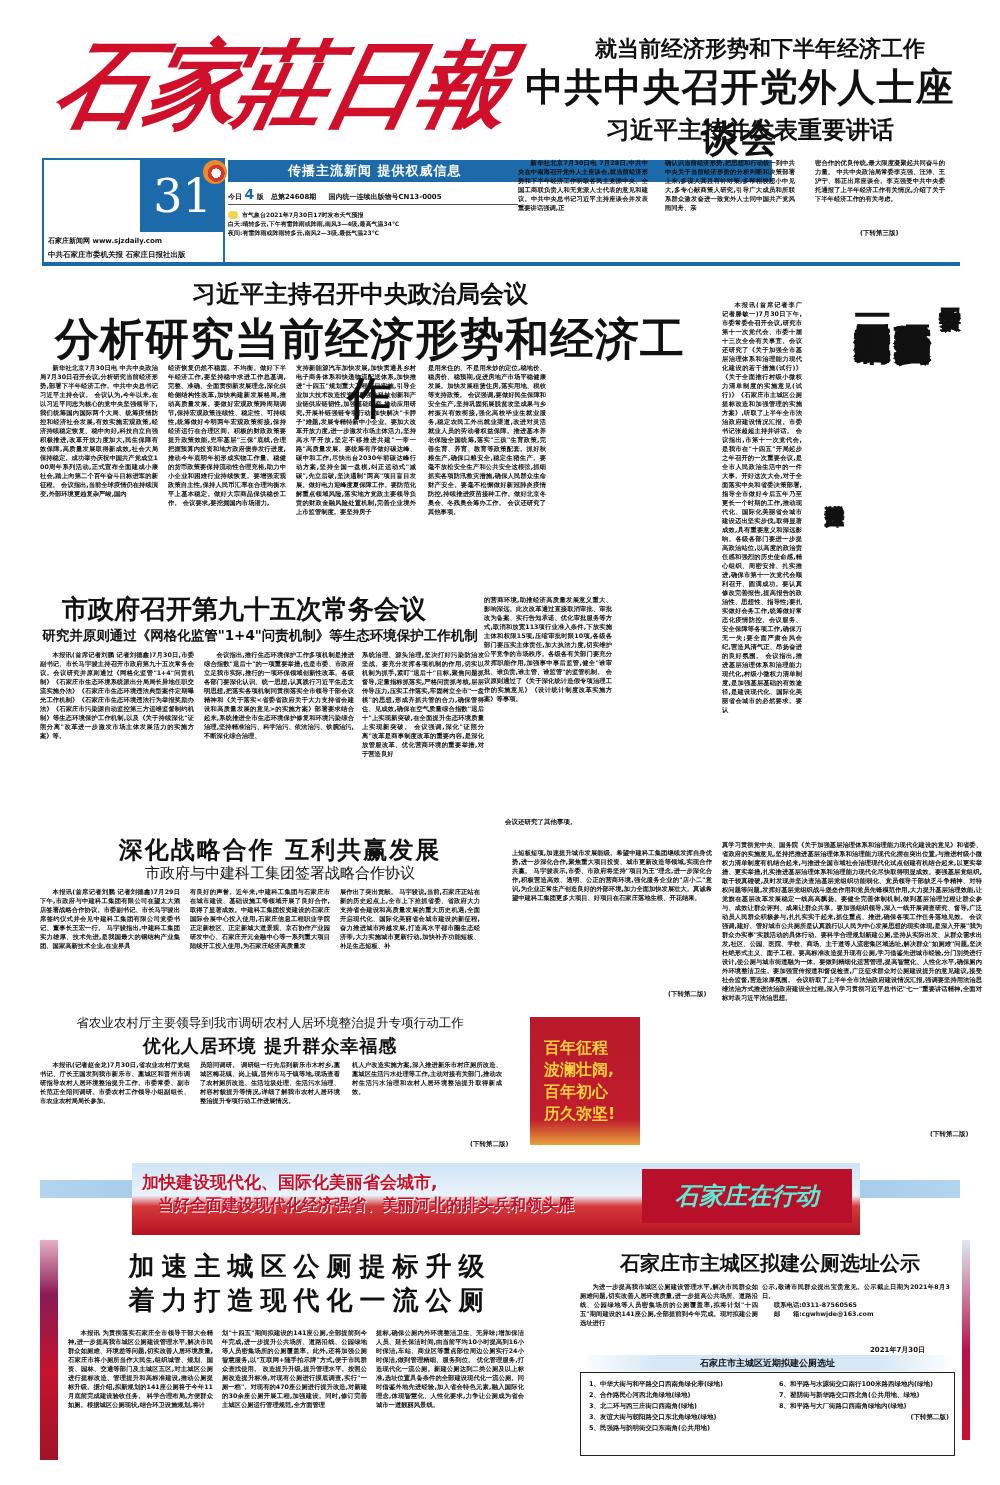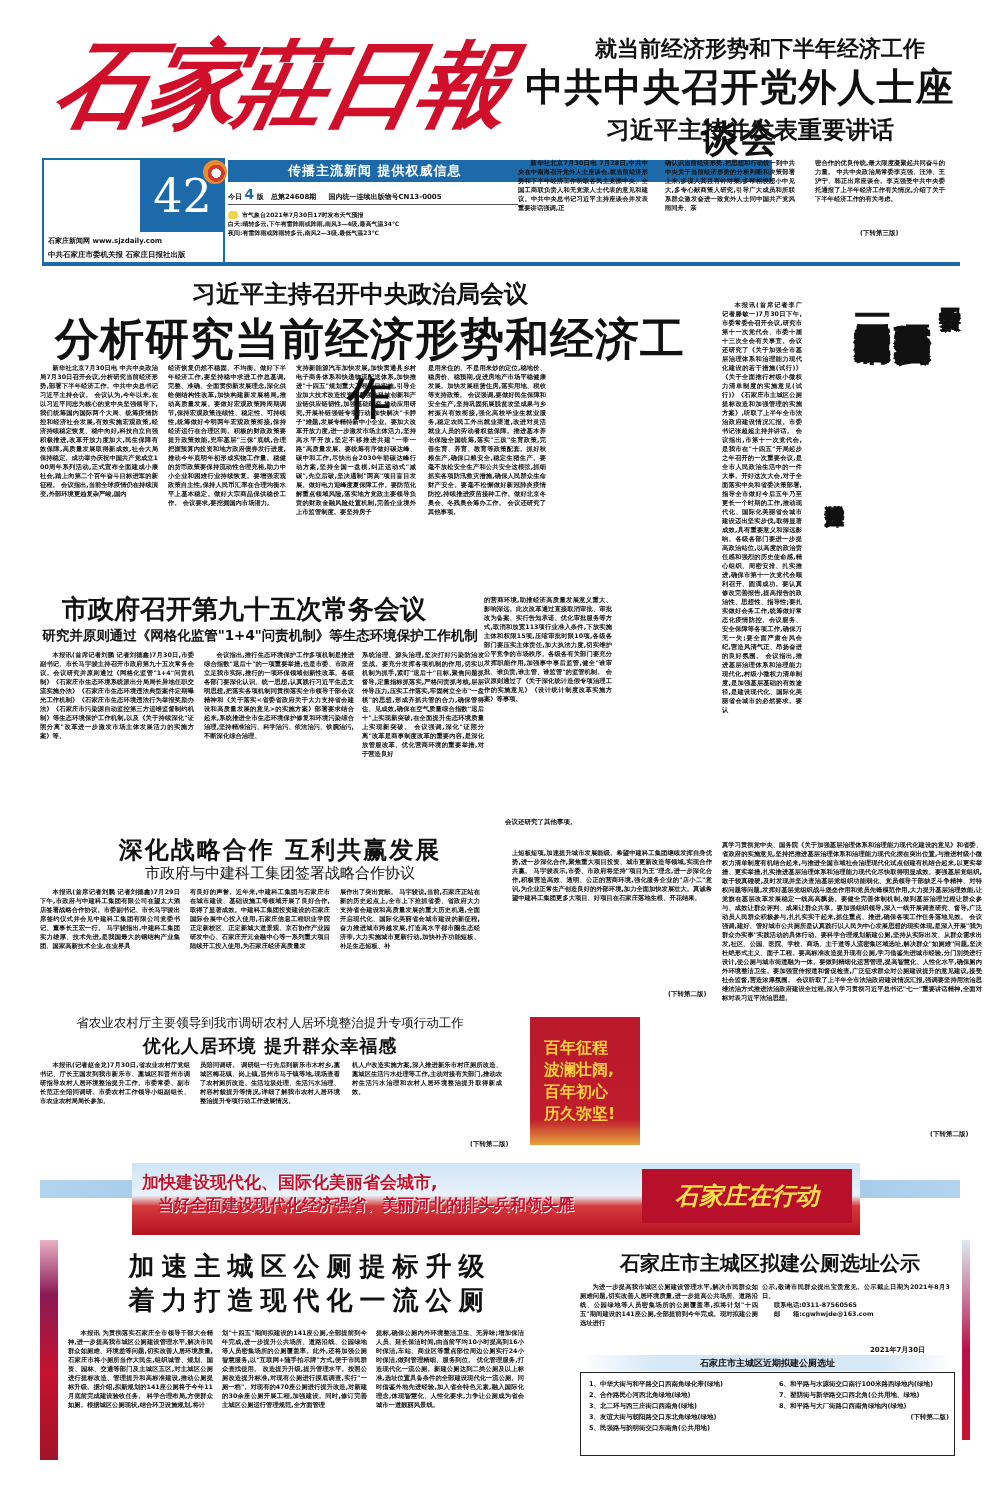--- a/index.html
+++ b/index.html
@@ -26,36 +26,36 @@
   .weather-icon { display: inline-block; width: 10px; height: 8px; background: #f3d34a; border-radius: 4px; margin-right: 4px; vertical-align: middle; }
   .blue-rule { height: 4px; background: #1d6aab; }
   .body-col { font-size: 6.3px; line-height: 9px; text-align: justify; font-weight: bold; color: #111; word-break: break-all; overflow: hidden; }
   .body-col p { text-indent: 2em; }
   .kicker { text-align: center; font-weight: bold; }
   .headline { text-align: center; font-weight: 900; }
   .vertical { writing-mode: vertical-rl; font-weight: 900; }
   .red-box { background: linear-gradient(180deg, #b9192a, #c01d2d 80%, #e7a23b); color: #ffd23c; font-weight: 900; }
   .banner { background: linear-gradient(180deg, #cfe4f5 0%, #e9f3fb 45%, #d53a3a 60%, #b51222 100%); }
   .banner-line { color: #c4102a; font-weight: 900; text-shadow: 1px 1px 0 #fff; white-space: nowrap; }
-  .banner-tag { background: #b8102a; color: #fde047; font-family: "DejaVu Serif", serif; font-style: italic; font-weight: bold; text-align: center; }
+  .banner-tag { background: #b8102a; color: #5eead4; font-family: "DejaVu Serif", serif; font-style: italic; font-weight: bold; text-align: center; }
   .table-box { border: 1.5px solid #222; background: #fff; }
   .list-item { font-size: 6.5px; line-height: 11px; font-weight: bold; }
   .toilet-side { background: linear-gradient(180deg, #e7b0c4 0%, #8a1a54 25%, #c6122e 60%, #a01428 100%); }
 </style>
 </head>
 <body>
 
 <div class="abs masthead-logo">石家莊日報</div>
 
 <div class="abs top-kicker">就当前经济形势和下半年经济工作</div>
 <div class="abs top-headline">中共中央召开党外人士座谈会</div>
 <div class="abs top-sub">习近平主持并发表重要讲话</div>
 
 <div class="abs info-box">
-  <div class="day-num">42</div>
+  <div class="day-num">31</div>
   <div class="site-line">石家庄新闻网 www.sjzdaily.com</div>
   <div class="pub-line">中共石家庄市委机关报 石家庄日报社出版</div>
 </div>
 
 <div class="abs logo-swirl"></div>
 <div class="abs slogan-bar">传播主流新闻 提供权威信息</div>
 
 <div class="abs issue-line">
   <span>今日</span>
   <span class="pages">4</span>

